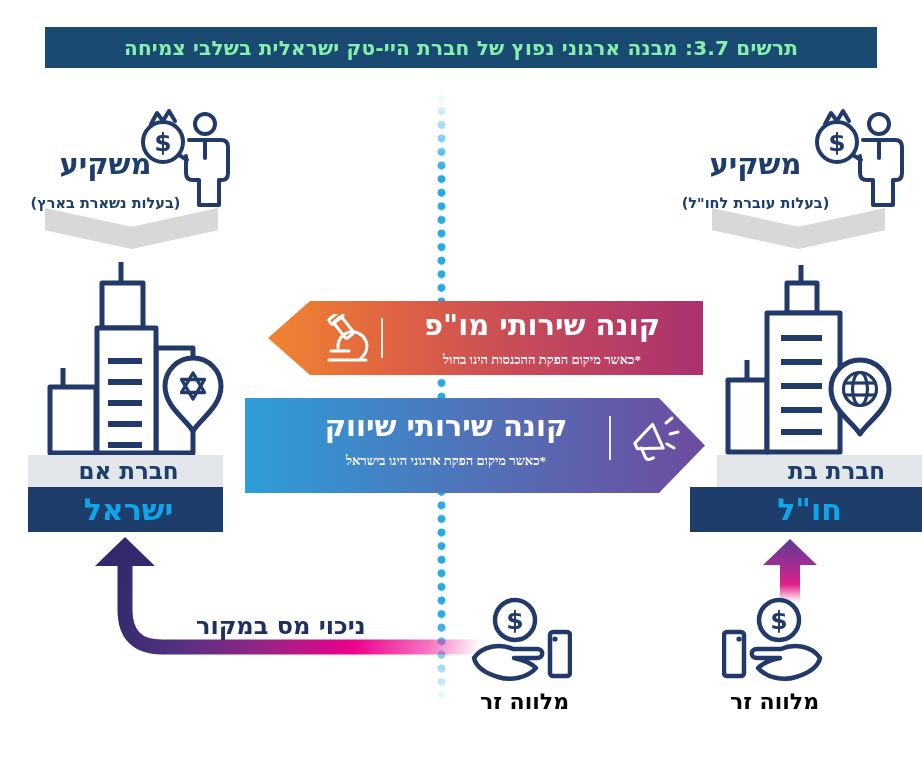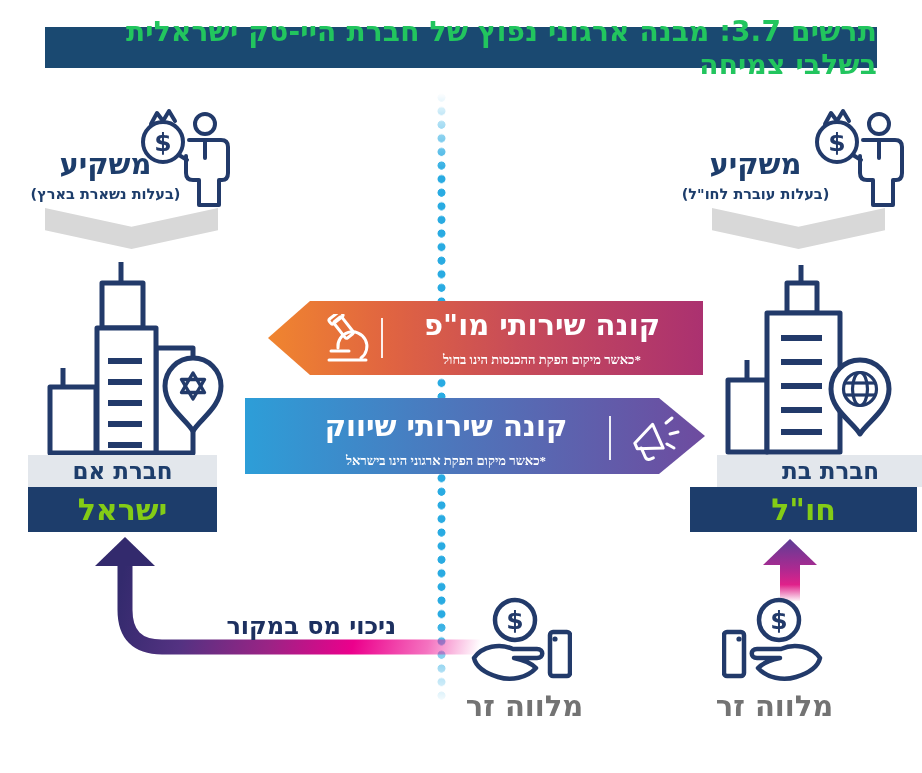--- a/index.html
+++ b/index.html
@@ -3,60 +3,60 @@
 <meta charset="utf-8">
 <style>
   html,body{margin:0;padding:0;background:#fff;}
   body{font-family:"DejaVu Sans","Liberation Sans",sans-serif;font-weight:bold;}
   .stage{position:relative;width:922px;height:773px;background:#fff;overflow:hidden;}
   .abs{position:absolute;}
 
   
   .title-bar{left:45px;top:27px;width:832px;height:41px;background:#1a4971;
     display:flex;align-items:center;justify-content:center;z-index:5;}
-  .title-bar span{color:#22c55e;font-size:28px;letter-spacing:.2px;}
+  .title-bar span{color:#86efac;font-size:20px;letter-spacing:.2px;}
 
   
   .inv-text{width:185px;text-align:center;color:#1d3d6b;z-index:4;}
   .inv-main{font-size:29px;line-height:1.02;}
-  .inv-sub{font-size:14.5px;margin-top:6px;}
+  .inv-sub{font-size:14.5px;margin-top:15px;}
 
   
   .gray-arrow{width:173px;height:41px;background:#d8d8d8;
     clip-path:polygon(0 0,50% 46%,100% 0,100% 54%,50% 100%,0 54%);z-index:2;}
 
   
-  .bar{display:flex;align-items:center;justify-content:center;z-index:4;}
+  .bar{display:flex;align-items:center;justify-content:center;z-index:4;padding-left:6px;}
   .bar-gray{background:#e3e7ec;color:#1d3d6b;font-size:23px;height:32px;}
-  .bar-navy{background:#1d3d6b;color:#84cc16;font-size:30px;height:45px;}
+  .bar-navy{background:#1d3d6b;color:#0ea5e9;font-size:30px;height:45px;}
 
   
   .dotted{left:437px;top:93px;width:9px;height:612px;z-index:1;
     background-image:radial-gradient(circle at 4.5px 4.5px,#29abe2 3.7px,rgba(41,171,226,0) 4.3px);
     background-size:9px 13.6px;background-repeat:repeat-y;
     -webkit-mask-image:linear-gradient(to bottom,transparent 0,#000 13%,#000 86%,transparent 100%);
     mask-image:linear-gradient(to bottom,transparent 0,#000 13%,#000 86%,transparent 100%);}
 
   
   .banner{z-index:3;color:#fff;}
   .banner-rnd{left:268px;top:301px;width:435px;height:74px;
     background:linear-gradient(90deg,#f0852f 0%,#e06441 28%,#c74b59 58%,#ab3170 100%);
     clip-path:polygon(0 50%,42px 0,100% 0,100% 100%,42px 100%);}
-  .banner-mkt{left:245px;top:398px;width:460px;height:76px;
+  .banner-mkt{left:245px;top:398px;width:460px;height:95px;
     background:linear-gradient(90deg,#2d9ed8 0%,#4f74ba 48%,#6e4b9f 100%);
     clip-path:polygon(0 0,414px 0,100% 50%,414px 100%,0 100%);}
   .banner-text{position:absolute;text-align:center;}
   .banner-main{font-size:29px;line-height:1.05;}
   .banner-note{font-size:13px;margin-top:12px;font-family:Liberation Serif, serif;}
   .vdivider{position:absolute;width:2px;background:rgba(255,255,255,.9);}
 
   
-  .tax-label{left:196px;top:612px;width:200px;text-align:right;
+  .tax-label{left:196px;top:612px;width:200px;text-align:left;
     color:#1d3060;font-size:24px;z-index:4;}
-  .lender-label{width:125px;text-align:center;color:#737373;font-size:29px;z-index:4;}
+  .lender-label{width:125px;text-align:center;color:#000000;font-size:22px;z-index:4;}
   .mirror{transform:scaleX(-1);}
   svg{display:block;}
   .z2{z-index:2}.z3{z-index:3}.z4{z-index:4}
 </style>
 </head>
 <body>
 
 <div class="stage" dir="rtl">
 
   <header class="abs title-bar">

